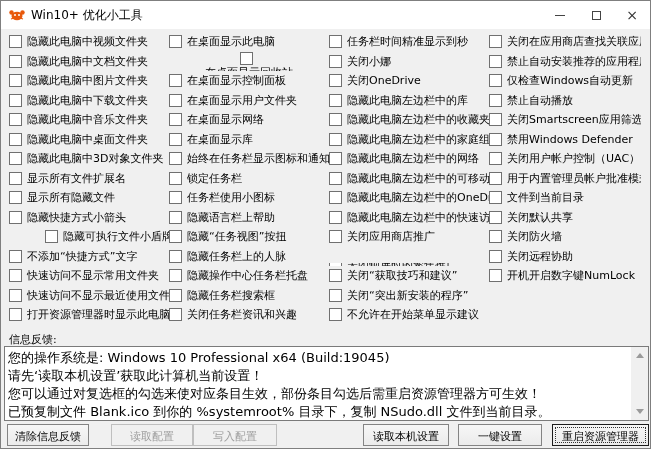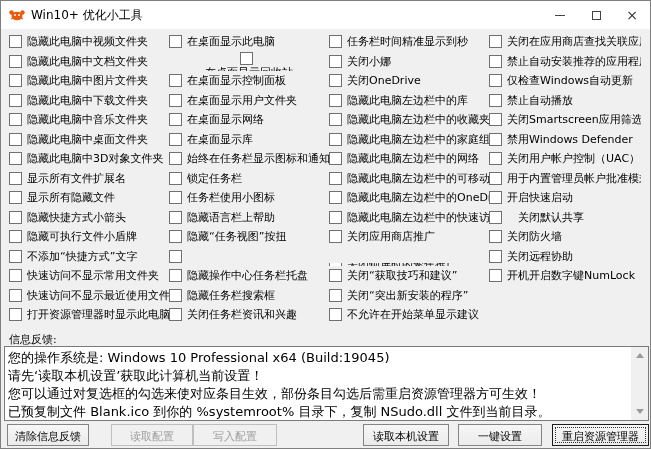--- a/index.html
+++ b/index.html
@@ -144,21 +144,21 @@
         <span class="opt-label">显示所有文件扩展名</span>
       </div>
       <div class="opt" style="grid-area: 9 / 1;">
         <span class="cb"></span>
         <span class="opt-label">显示所有隐藏文件</span>
       </div>
       <div class="opt" style="grid-area: 10 / 1;">
         <span class="cb"></span>
         <span class="opt-label">隐藏快捷方式小箭头</span>
       </div>
-      <div class="opt" style="grid-area: 11 / 1;">
+      <div class="opt" style="grid-area: 11 / 1; margin-left: 36px;">
         <span class="cb"></span>
         <span class="opt-label">隐藏可执行文件小盾牌</span>
       </div>
       <div class="opt" style="grid-area: 12 / 1;">
         <span class="cb"></span>
         <span class="opt-label">不添加“快捷方式”文字</span>
       </div>
       <div class="opt" style="grid-area: 13 / 1;">
         <span class="cb"></span>
         <span class="opt-label">快速访问不显示常用文件夹</span>
@@ -210,20 +210,21 @@
       <div class="opt" style="grid-area: 10 / 2;">
         <span class="cb"></span>
         <span class="opt-label">隐藏语言栏上帮助</span>
       </div>
       <div class="opt" style="grid-area: 11 / 2;">
         <span class="cb"></span>
         <span class="opt-label">隐藏“任务视图”按扭</span>
       </div>
       <div class="opt" style="grid-area: 12 / 2;">
         <span class="cb"></span>
+        <span class="opt-label">隐藏任务栏上的人脉</span>
       </div>
       <div class="opt" style="grid-area: 13 / 2;">
         <span class="cb"></span>
         <span class="opt-label">隐藏操作中心任务栏托盘</span>
       </div>
       <div class="opt" style="grid-area: 14 / 2;">
         <span class="cb"></span>
         <span class="opt-label">隐藏任务栏搜索框</span>
       </div>
       <div class="opt" style="grid-area: 15 / 2;">
@@ -317,23 +318,23 @@
       <div class="opt" style="grid-area: 7 / 4;">
         <span class="cb"></span>
         <span class="opt-label">关闭用户帐户控制（UAC）</span>
       </div>
       <div class="opt" style="grid-area: 8 / 4;">
         <span class="cb"></span>
         <span class="opt-label">用于内置管理员帐户批准模式</span>
       </div>
       <div class="opt" style="grid-area: 9 / 4;">
         <span class="cb"></span>
-        <span class="opt-label">开启快速启动</span>
-      </div>
-      <div class="opt" style="grid-area: 10 / 4; gap: 11px;">
+        <span class="opt-label">文件到当前目录</span>
+      </div>
+      <div class="opt" style="grid-area: 10 / 4;">
         <span class="cb"></span>
         <span class="opt-label">关闭默认共享</span>
       </div>
       <div class="opt" style="grid-area: 11 / 4;">
         <span class="cb"></span>
         <span class="opt-label">关闭防火墙</span>
       </div>
       <div class="opt" style="grid-area: 12 / 4;">
         <span class="cb"></span>
         <span class="opt-label">关闭远程协助</span>

